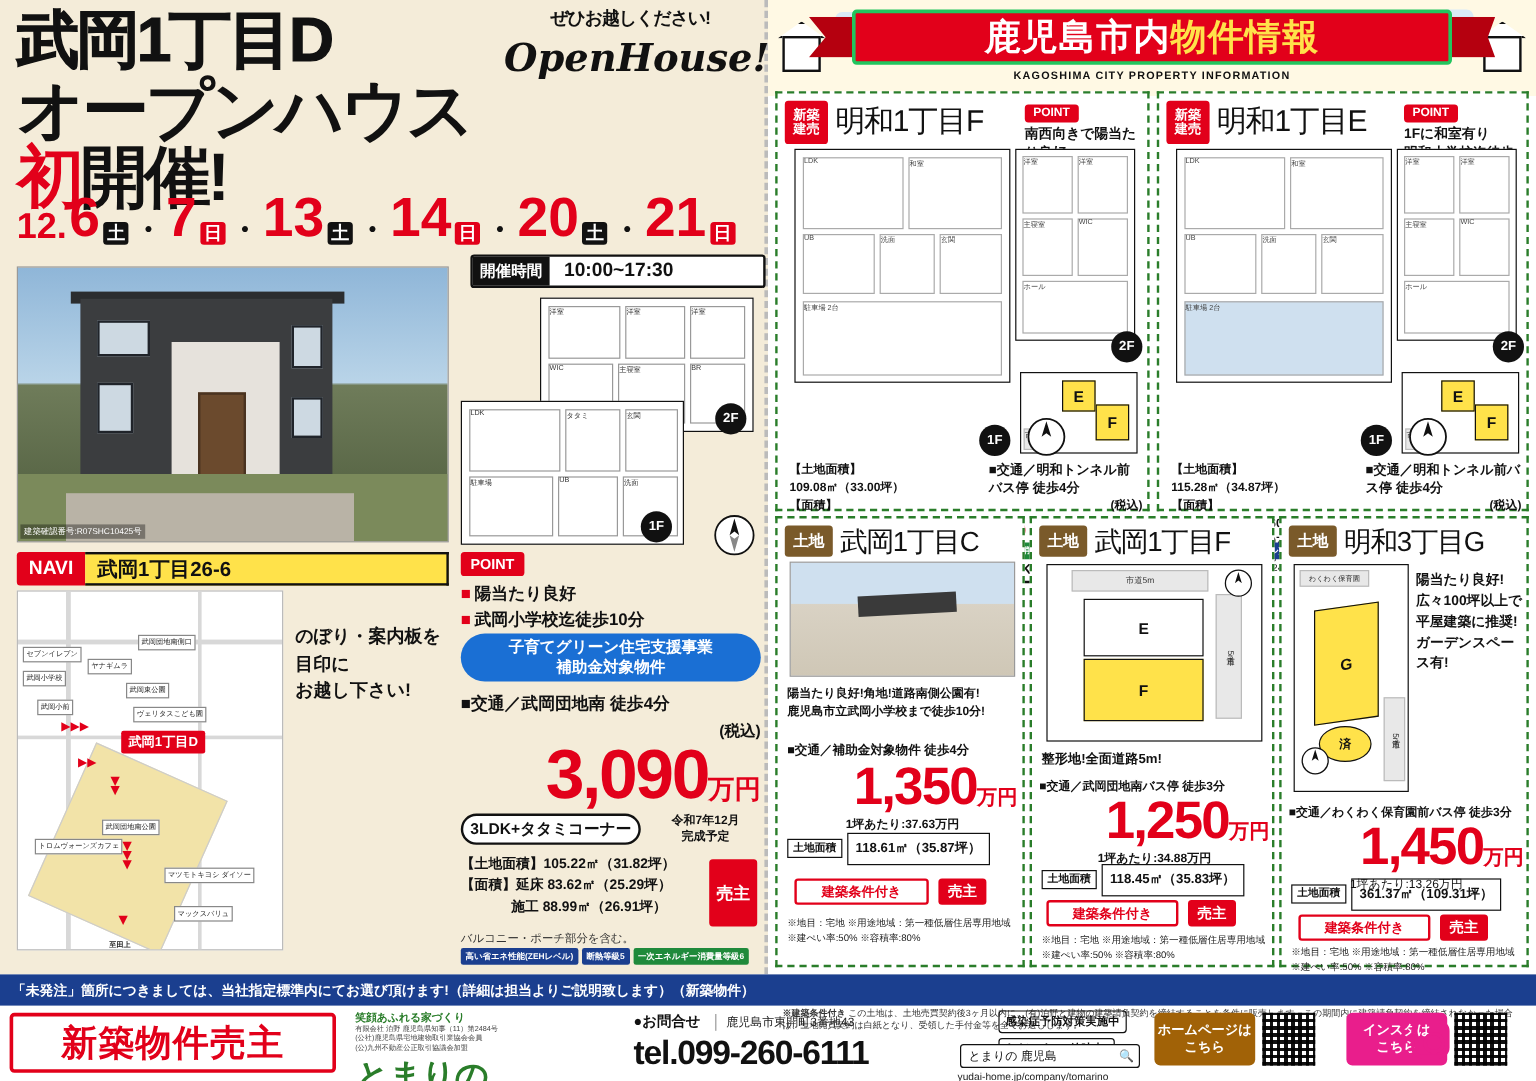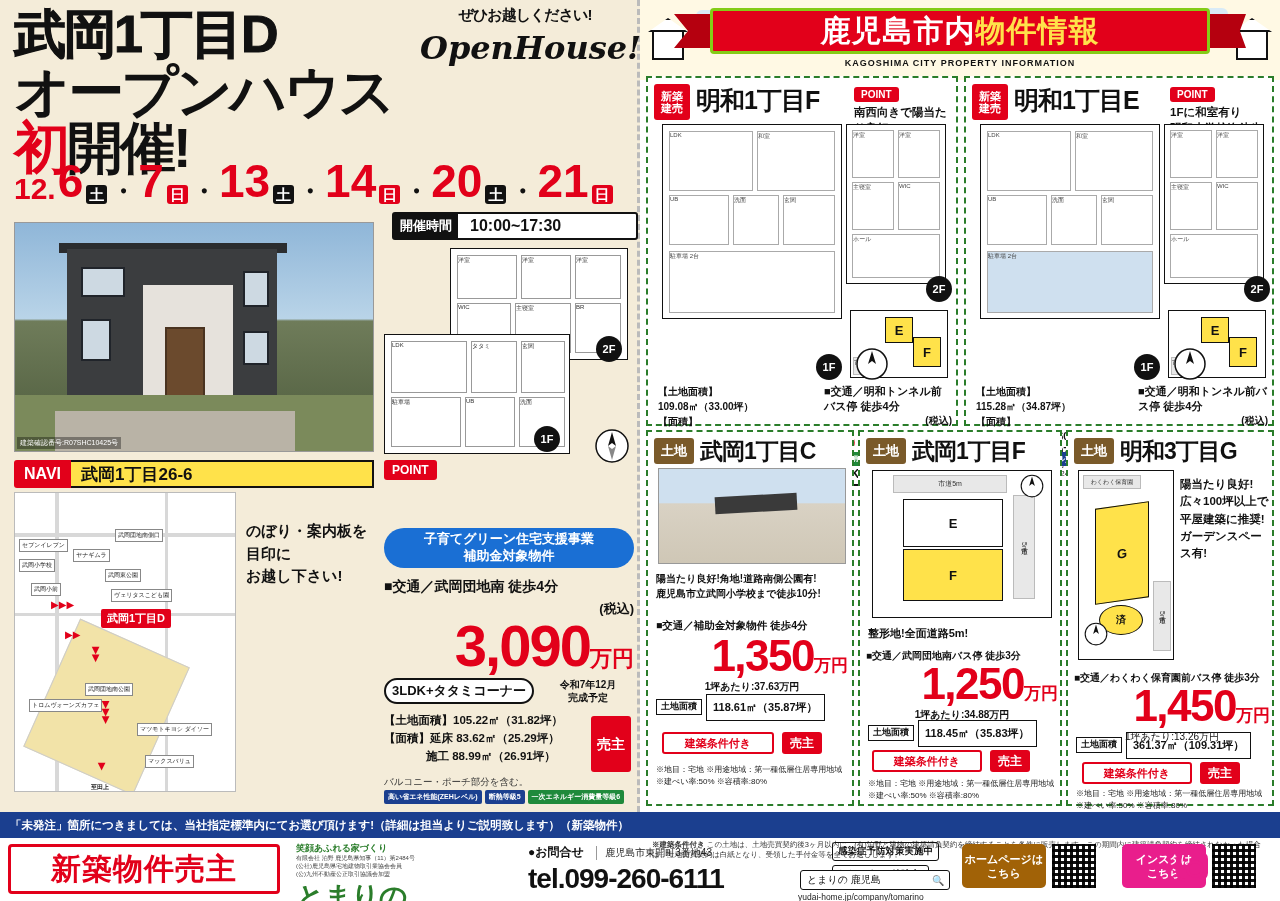--- a/index.html
+++ b/index.html
@@ -218,21 +218,21 @@
     background:#1b3f8f; color:#fff; font-size:7px; font-weight:700;
     padding:2px 4px; border-radius:2px; white-space:nowrap;
   }
   .zeh-tag.g { background:#1f8a3b; }
 
   
   .right { position:absolute; left:640px; top:0; width:640px; height:812px; background:#fff; }
   .ribbon-wrap { position:absolute; left:0; top:0; width:640px; height:80px; background:#fff9e4; }
   .ribbon {
     position:absolute; left:70px; top:8px; width:500px; height:46px;
-    background:#e2001a; border:3px solid #84cc16; border-radius:4px;
+    background:#e2001a; border:3px solid #22c55e; border-radius:4px;
     display:flex; align-items:center; justify-content:center;
     color:#fff; font-weight:900; font-size:30px; letter-spacing:1px;
   }
   .ribbon .yel { color:#ffe24a; }
   .ribbon-en {
     position:absolute; left:0; top:58px; width:640px; text-align:center;
     font-size:9px; font-weight:700; color:#111; letter-spacing:1px;
   }
   .ribbon-tail-l, .ribbon-tail-r {
     position:absolute; top:14px; width:44px; height:34px; background:#b5000f;
@@ -260,21 +260,21 @@
     background:#e2001a; color:#fff; font-size:11px; font-weight:800;
     display:flex; flex-direction:column; align-items:center; justify-content:center;
     line-height:1.1; border-radius:3px;
   }
   .chip-land {
     position:absolute; left:6px; top:6px; width:40px; height:26px;
     background:#7a5a2a; color:#fff; font-size:13px; font-weight:800;
     display:flex; align-items:center; justify-content:center; border-radius:3px;
   }
   .card-title {
-    position:absolute; left:48px; top:6px; font-size:25px; font-weight:700;
+    position:absolute; left:48px; top:6px; font-size:25px; font-weight:400;
     letter-spacing:-1px;
   }
   .point-box {
     position:absolute; right:6px; top:6px; width:96px;
   }
   .point-box .pb {
     display:inline-block; background:#e2001a; color:#fff; font-size:10px;
     font-weight:800; padding:2px 7px; border-radius:3px;
   }
   .point-box .txt { font-size:11.5px; font-weight:800; line-height:1.35; margin-top:3px; }
@@ -505,20 +505,24 @@
       <div class="arrow" style="left:50px;top:136px;">▶▶</div>
       <div class="arrow" style="left:74px;top:156px;transform:rotate(90deg);">▶▶</div>
       <div class="arrow" style="left:80px;top:214px;transform:rotate(90deg);">▶▶▶</div>
       <div class="arrow" style="left:84px;top:268px;transform:rotate(90deg);">▶</div>
     </div>
 
     <div class="nobori" id="nobori">のぼり・案内板を<br>目印に<br>お越し下さい!</div>
 
     <div class="point-row">
       <span class="point-badge">POINT</span>
+      <div class="point-list">
+        <div><span class="sq">■</span><span>陽当たり良好</span></div>
+        <div><span class="sq">■</span><span>武岡小学校迄徒歩10分</span></div>
+      </div>
     </div>
 
     <div class="subsidy" id="subsidy">子育てグリーン住宅支援事業<br>補助金対象物件</div>
 
     <div class="access-left">
       <span class="sq">■</span><span>交通／武岡団地南 徒歩4分</span>
     </div>
 
     <div class="price-left">
       <div class="tax">(税込)</div>

